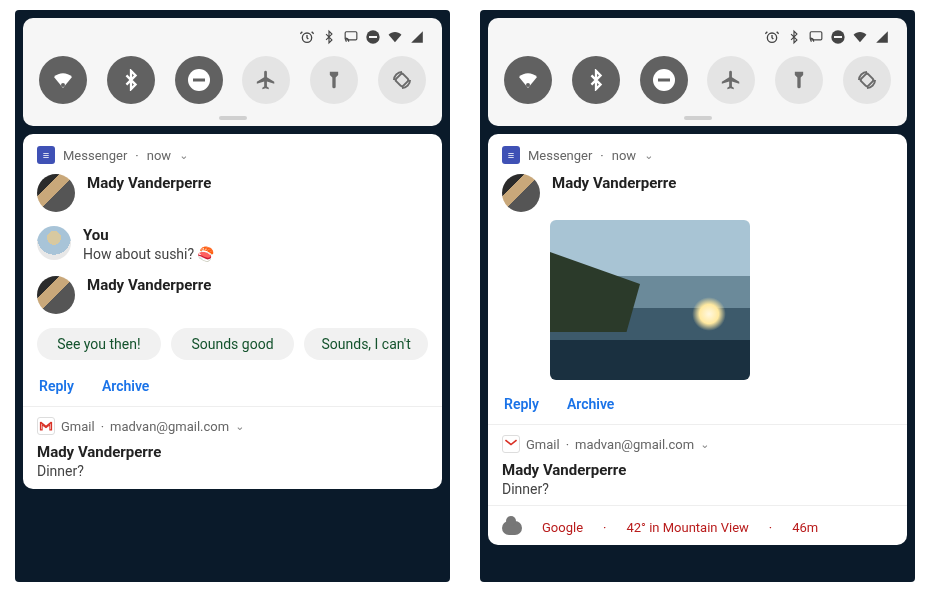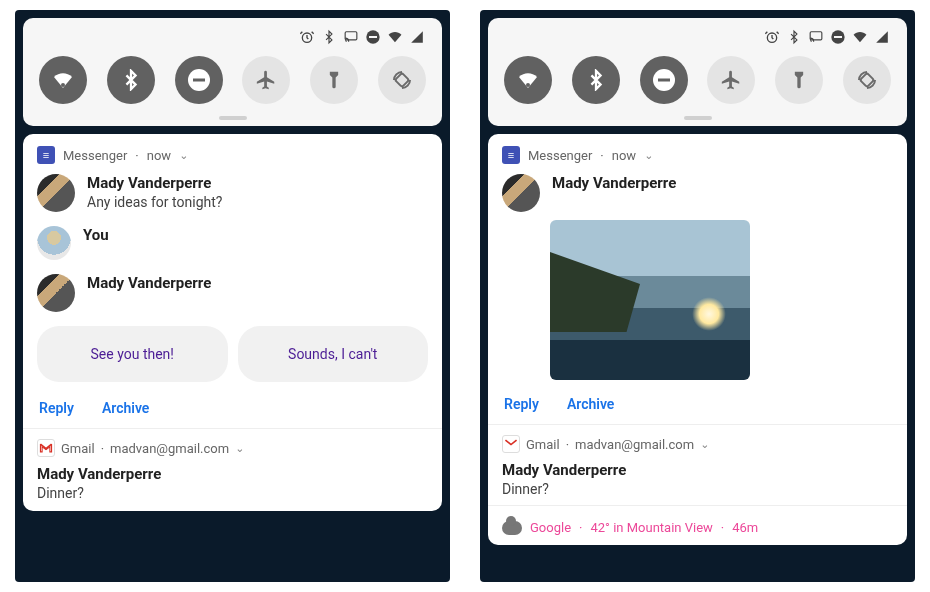--- a/index.html
+++ b/index.html
@@ -83,21 +83,21 @@
   .avatar.you { background: radial-gradient(circle at 50% 35%, #d8c9a0 0%, #d8c9a0 25%, #a8c4d8 25%, #a8c4d8 60%, #e8e8e8 60%); }
   .msg-body { flex: 1; }
   .msg-name { font-weight: 700; font-size: 15px; color: #212121; }
   .msg-text { font-size: 14px; color: #444; margin-top: 2px; }
   .chips {
     display: flex; gap: 10px; margin: 6px 0 10px;
   }
   .chip {
     flex: 1; text-align: center;
     background: #f1f1f1; border-radius: 22px;
-    padding: 20px 6px; font-size: 14px; color: #4c1d95;
+    padding: 8px 6px; font-size: 14px; color: #14532d;
     cursor: pointer;
   }
   .actions {
     display: flex; gap: 28px; padding: 8px 2px 4px;
   }
   .action {
     color: #1a73e8; font-weight: 600; font-size: 14px; cursor: pointer;
   }
   .divider { border-top: 1px solid #eee; margin: 8px -14px 10px; }
   .gmail-line { font-size: 13px; color: #666; display: flex; align-items: center; gap: 6px; }
@@ -116,22 +116,22 @@
   .image-attach::before {
     content: ""; position: absolute; left: 0; top: 20%; width: 45%; height: 50%;
     background: #2b3a2a; clip-path: polygon(0 0, 100% 40%, 85% 100%, 0 100%);
   }
   .image-attach::after {
     content: ""; position: absolute; right: 12%; top: 48%; width: 34px; height: 34px;
     background: radial-gradient(circle, #fff8e0 0%, #ffe9a0 40%, rgba(255,233,160,0) 70%);
     border-radius: 50%;
   }
   .weather-row {
-    display: flex; align-items: center; gap: 8px;
-    font-size: 13px; color: #ec4899; padding-top: 4px;
+    display: flex; align-items: center; gap: 20px;
+    font-size: 13px; color: #b91c1c; padding-top: 4px;
   }
   .cloud-ic { width: 20px; height: 14px; background: #777; border-radius: 8px; position: relative; }
   .cloud-ic::before { content:""; position:absolute; width:10px; height:10px; background:#777; border-radius:50%; top:-5px; left:4px; }
   svg { display: block; }
 </style>
 </head>
 <body>
 
 <div class="phone">
   <div class="panel">
@@ -215,38 +215,39 @@
       <span>Messenger</span>
       <span>·</span>
       <span>now</span>
       <span class="chev">⌄</span>
     </div>
 
     <div class="msg-row">
       <div class="avatar mady"></div>
       <div class="msg-body">
         <div class="msg-name">Mady Vanderperre</div>
-        <div class="msg-text">Any ideas for tonight?</div>
       </div>
     </div>
     <div class="msg-row">
       <div class="avatar small you"></div>
       <div class="msg-body">
         <div class="msg-name">You</div>
+        <div class="msg-text">How about sushi? 🍣</div>
       </div>
     </div>
     <div class="msg-row">
       <div class="avatar mady"></div>
       <div class="msg-body">
         <div class="msg-name">Mady Vanderperre</div>
       </div>
     </div>
 
     <div class="chips">
       <div class="chip">See you then!</div>
+      <div class="chip">Sounds good</div>
       <div class="chip">Sounds, I can't</div>
     </div>
 
     <div class="actions">
       <span class="action">Reply</span>
       <span class="action">Archive</span>
     </div>
 
     <div class="divider"></div>
 

